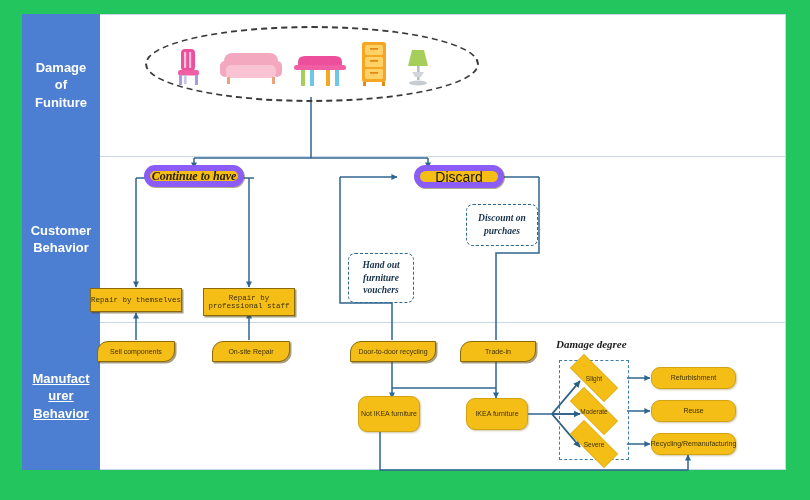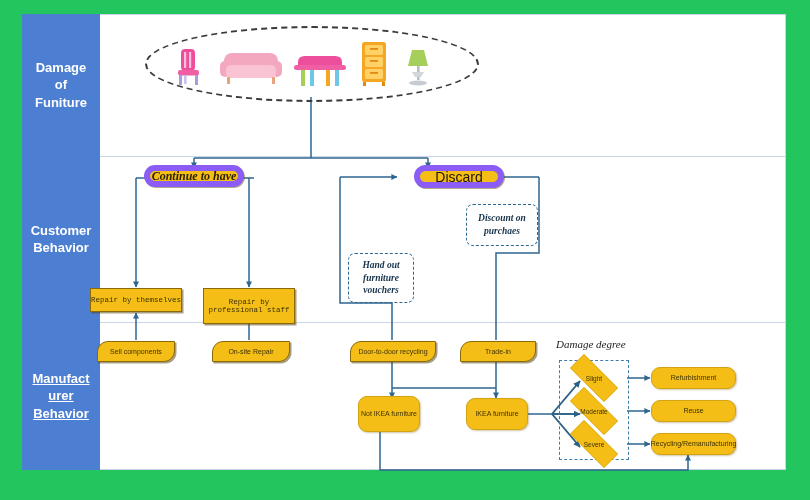--- a/index.html
+++ b/index.html
@@ -59,21 +59,21 @@
            display:flex;align-items:center;justify-content:center;
            text-align:center;font-family:"Liberation Serif",serif;
            font-style:italic;font-weight:bold;font-size:9.5px;
            line-height:1.35;color:#17324a;background:transparent;}
 
   
   .dashgroup{position:absolute;box-sizing:border-box;
              border:1.8px dashed #3d7ea6;background:transparent;}
 
   .group-title{position:absolute;font-family:"Liberation Serif",serif;
-               font-style:italic;font-weight:normal;font-size:11px;color:#1b1b1b;}
+               font-style:italic;font-weight:bold;font-size:11px;color:#1b1b1b;}
 
   
   .ellipse{position:absolute;border:2.2px dashed #3a3a3a;border-radius:50%;
            background:transparent;}
 
   svg.wires{position:absolute;left:0;top:0;width:810px;height:500px;
             pointer-events:none;}
   svg.icons{position:absolute;pointer-events:none;}
 </style>
 </head>
@@ -211,21 +211,21 @@
   </div>
 
   <div class="dashbox" style="left:466px;top:204px;width:72px;height:42px;padding:2px;">
     <span>Discount on purchaes</span>
   </div>
 
   <div class="node rect" style="left:90px;top:288px;width:92px;height:24px;">
     <span>Repair by themselves</span>
   </div>
 
-  <div class="node rect" style="left:203px;top:288px;width:92px;height:36px;">
+  <div class="node rect" style="left:203px;top:288px;width:92px;height:28px;">
     <span>Repair by professional staff</span>
   </div>
 
   <div class="node skew" style="left:97px;top:341px;width:78px;height:21px;">
     <span>Sell components</span>
   </div>
 
   <div class="node skew" style="left:212px;top:341px;width:78px;height:21px;">
     <span>On-site Repair</span>
   </div>

